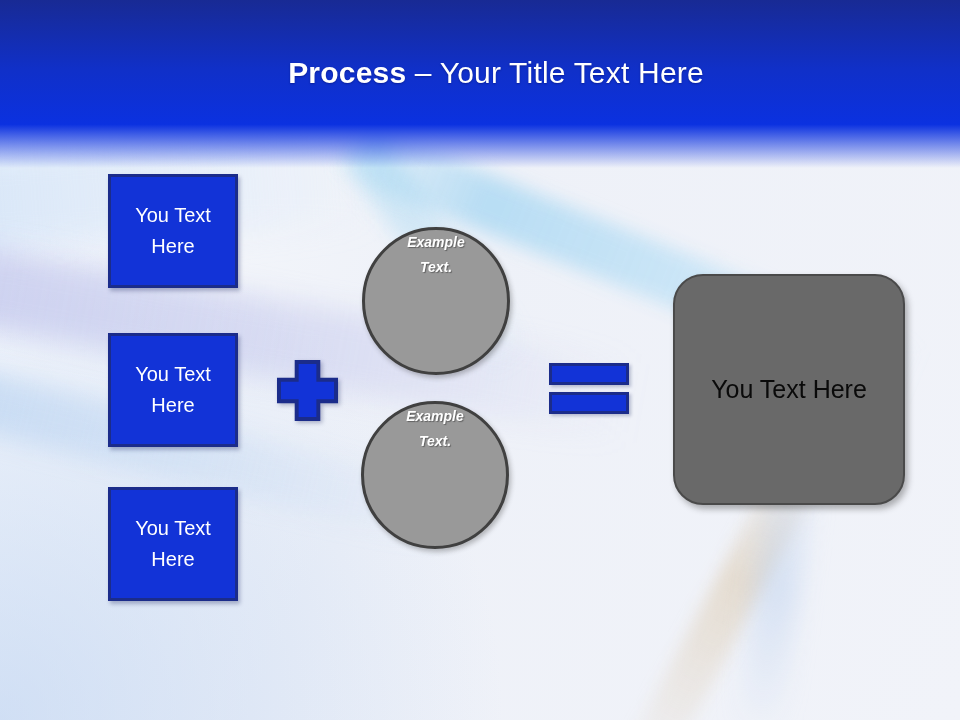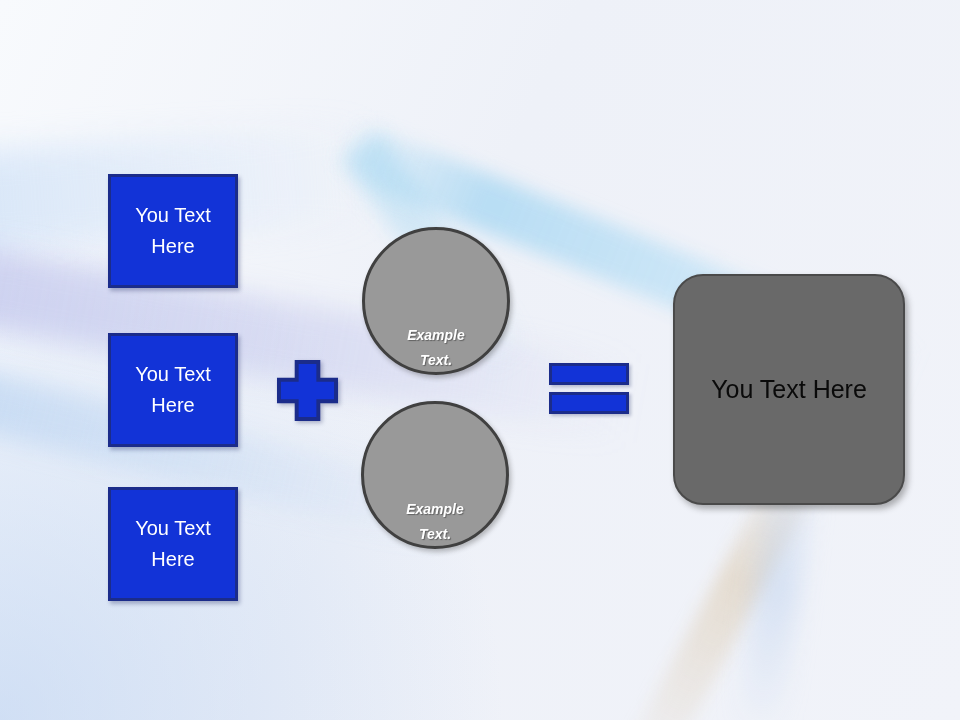--- a/index.html
+++ b/index.html
@@ -66,21 +66,21 @@
     box-shadow:2px 2px 3px rgba(20,30,90,.25);
   }
   .eq-bar.e1{top:363px;} .eq-bar.e2{top:392px;}
 
   
   .example-circle{
     position:absolute;width:148px;height:148px;border-radius:50%;box-sizing:border-box;
     background:var(--circle-gray,#999999);
     border:3px solid var(--circle-border,#404040);
     box-shadow:2px 3px 5px rgba(40,40,40,.30);
-    display:flex;align-items:flex-end;justify-content:center;text-align:center;
+    display:flex;align-items:flex-start;justify-content:center;text-align:center;
     color:#fff;font-weight:700;font-style:italic;font-size:14px;line-height:1.75;
     text-shadow:1px 1px 1px rgba(60,60,60,.6);
   }
   .example-circle .wrap{width:72px;}
   .example-circle.c1{left:362px;top:227px;}
   .example-circle.c2{left:361px;top:401px;}
 
   
   .result-box{
     position:absolute;left:673px;top:274px;width:232px;height:231px;box-sizing:border-box;
@@ -99,20 +99,25 @@
 
   <div class="streak corner-tint"></div>
   <div class="streak topleft-tint"></div>
   <div class="streak streak-periwinkle"></div>
   <div class="streak streak-lowblue"></div>
   <div class="streak streak-cyan-steep"></div>
   <div class="streak streak-cyan-fan"></div>
   <div class="streak streak-beige"></div>
   <div class="streak streak-rightblue"></div>
 
+  <div class="header">
+    <div class="title">
+      <span class="bold">Process</span><span class="rest"> – Your Title Text Here</span>
+    </div>
+  </div>
 
   <div class="input-box b1">
     <span>You Text Here</span>
   </div>
   <div class="input-box b2">
     <span>You Text Here</span>
   </div>
   <div class="input-box b3">
     <span>You Text Here</span>
   </div>

